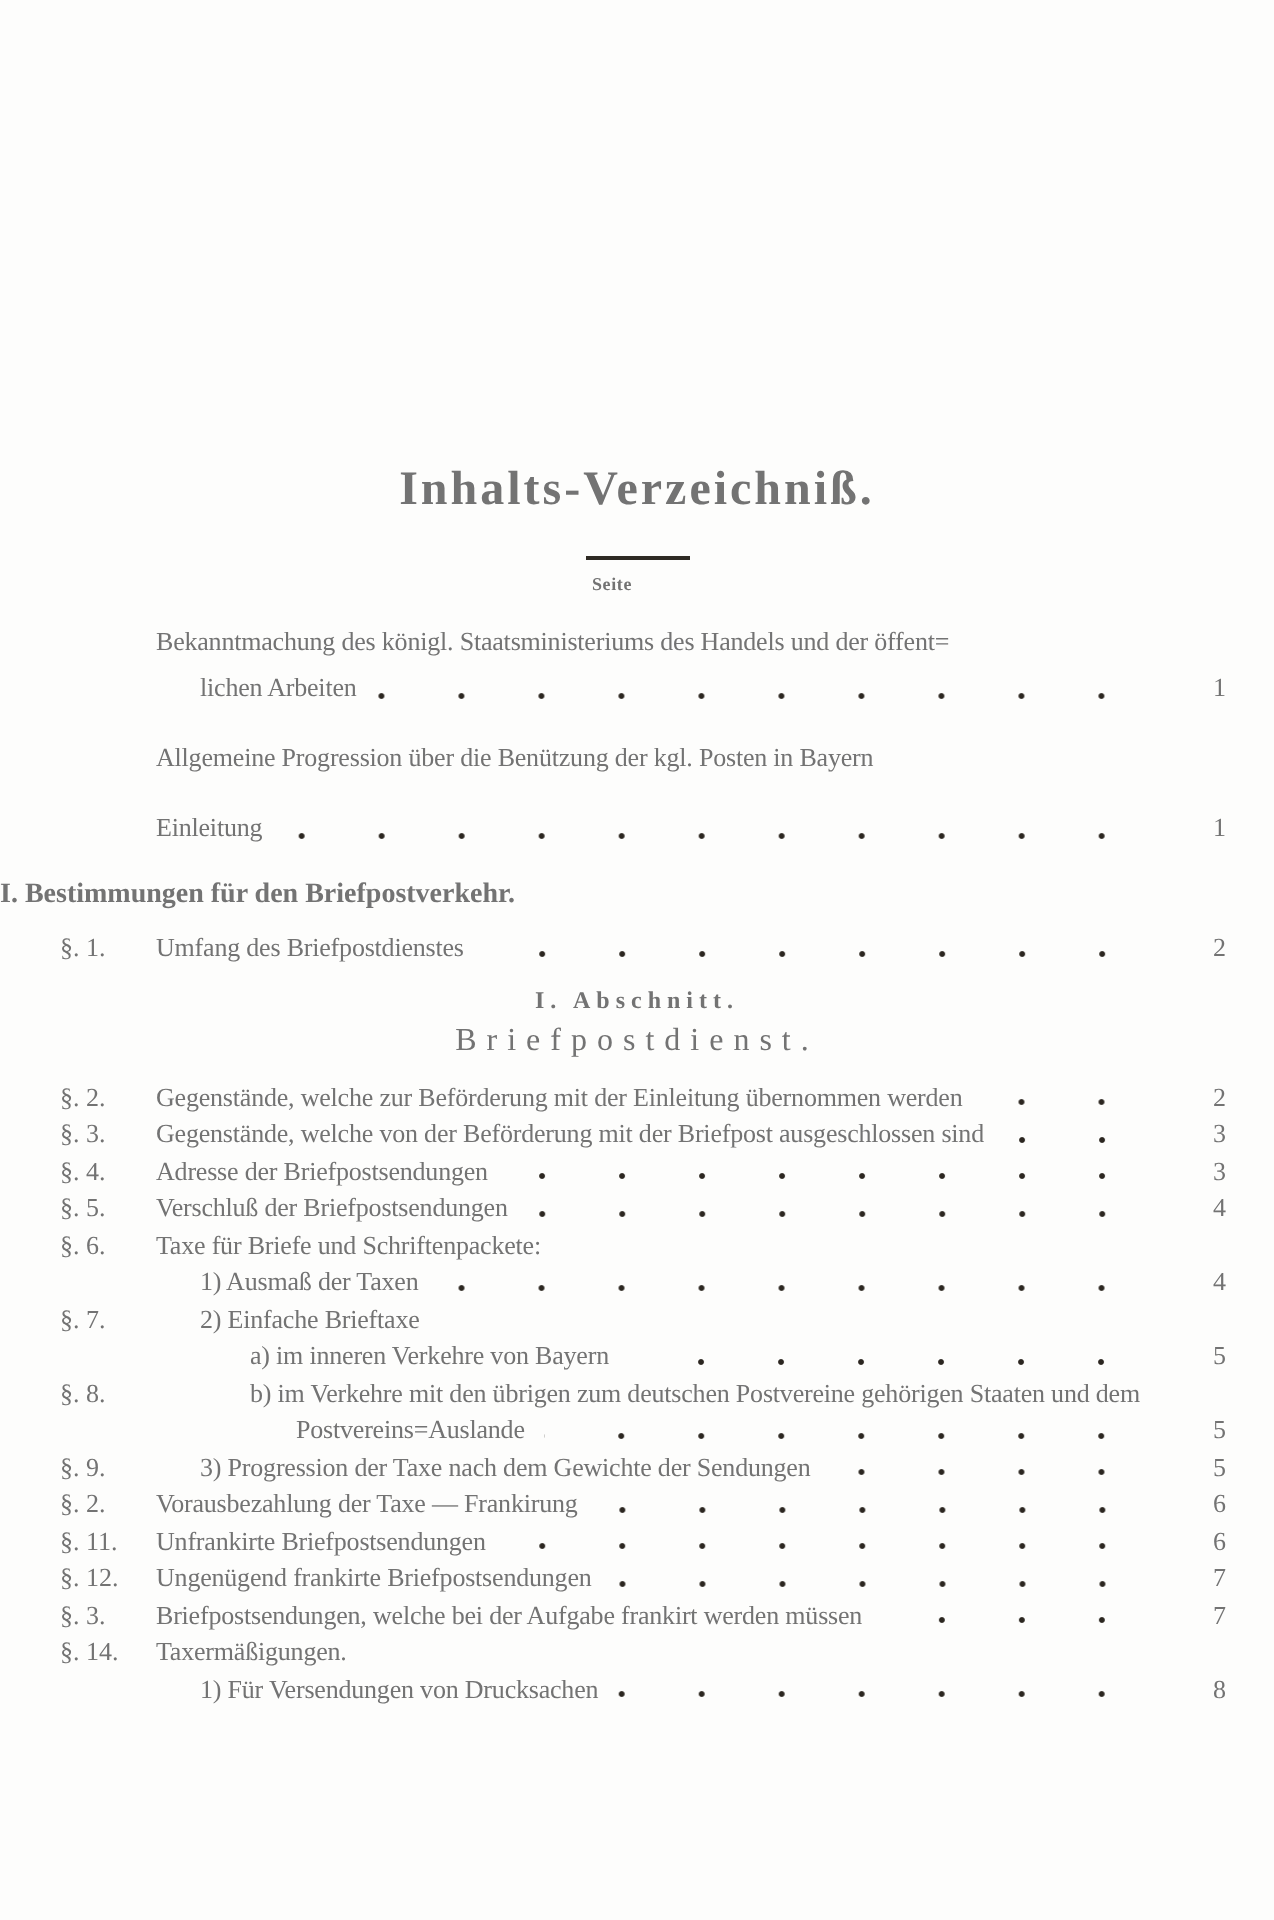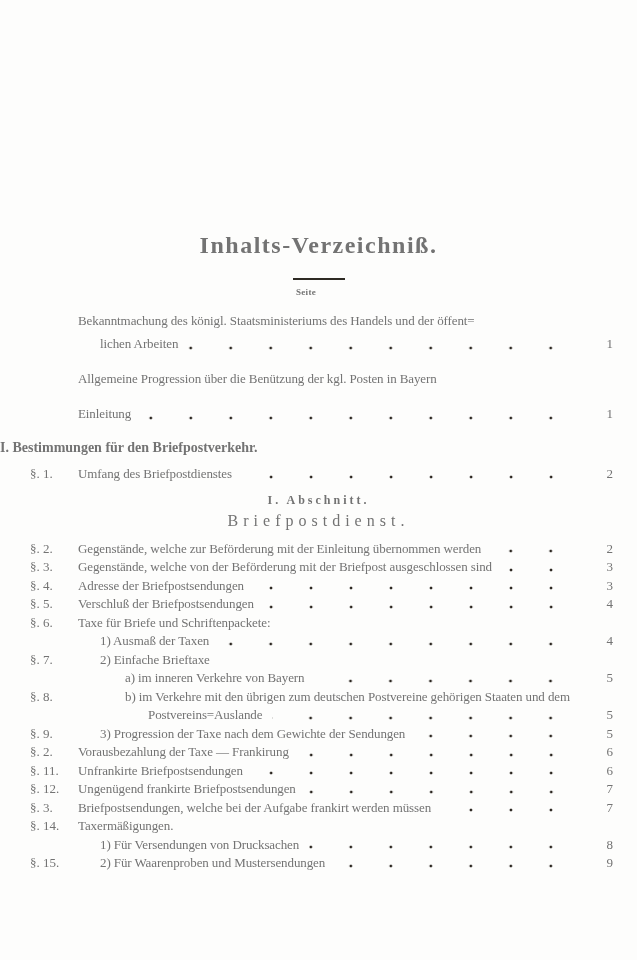--- a/index.html
+++ b/index.html
@@ -223,20 +223,14 @@
         <span class="txt">Taxermäßigungen.</span>
         <span class="leader nodots"></span>
         <span class="pg"></span>
       </div>
       <div class="row">
         <span class="num"></span>
         <span class="txt lvl1">1) Für Versendungen von Drucksachen</span>
         <span class="leader"></span>
         <span class="pg">8</span>
       </div>
-      <div class="row">
-        <span class="num">§. 15.</span>
-        <span class="txt lvl1">2) Für Waarenproben und Mustersendungen</span>
-        <span class="leader"></span>
-        <span class="pg">9</span>
-      </div>
     </div>
 </div>
 
 </body></html>

